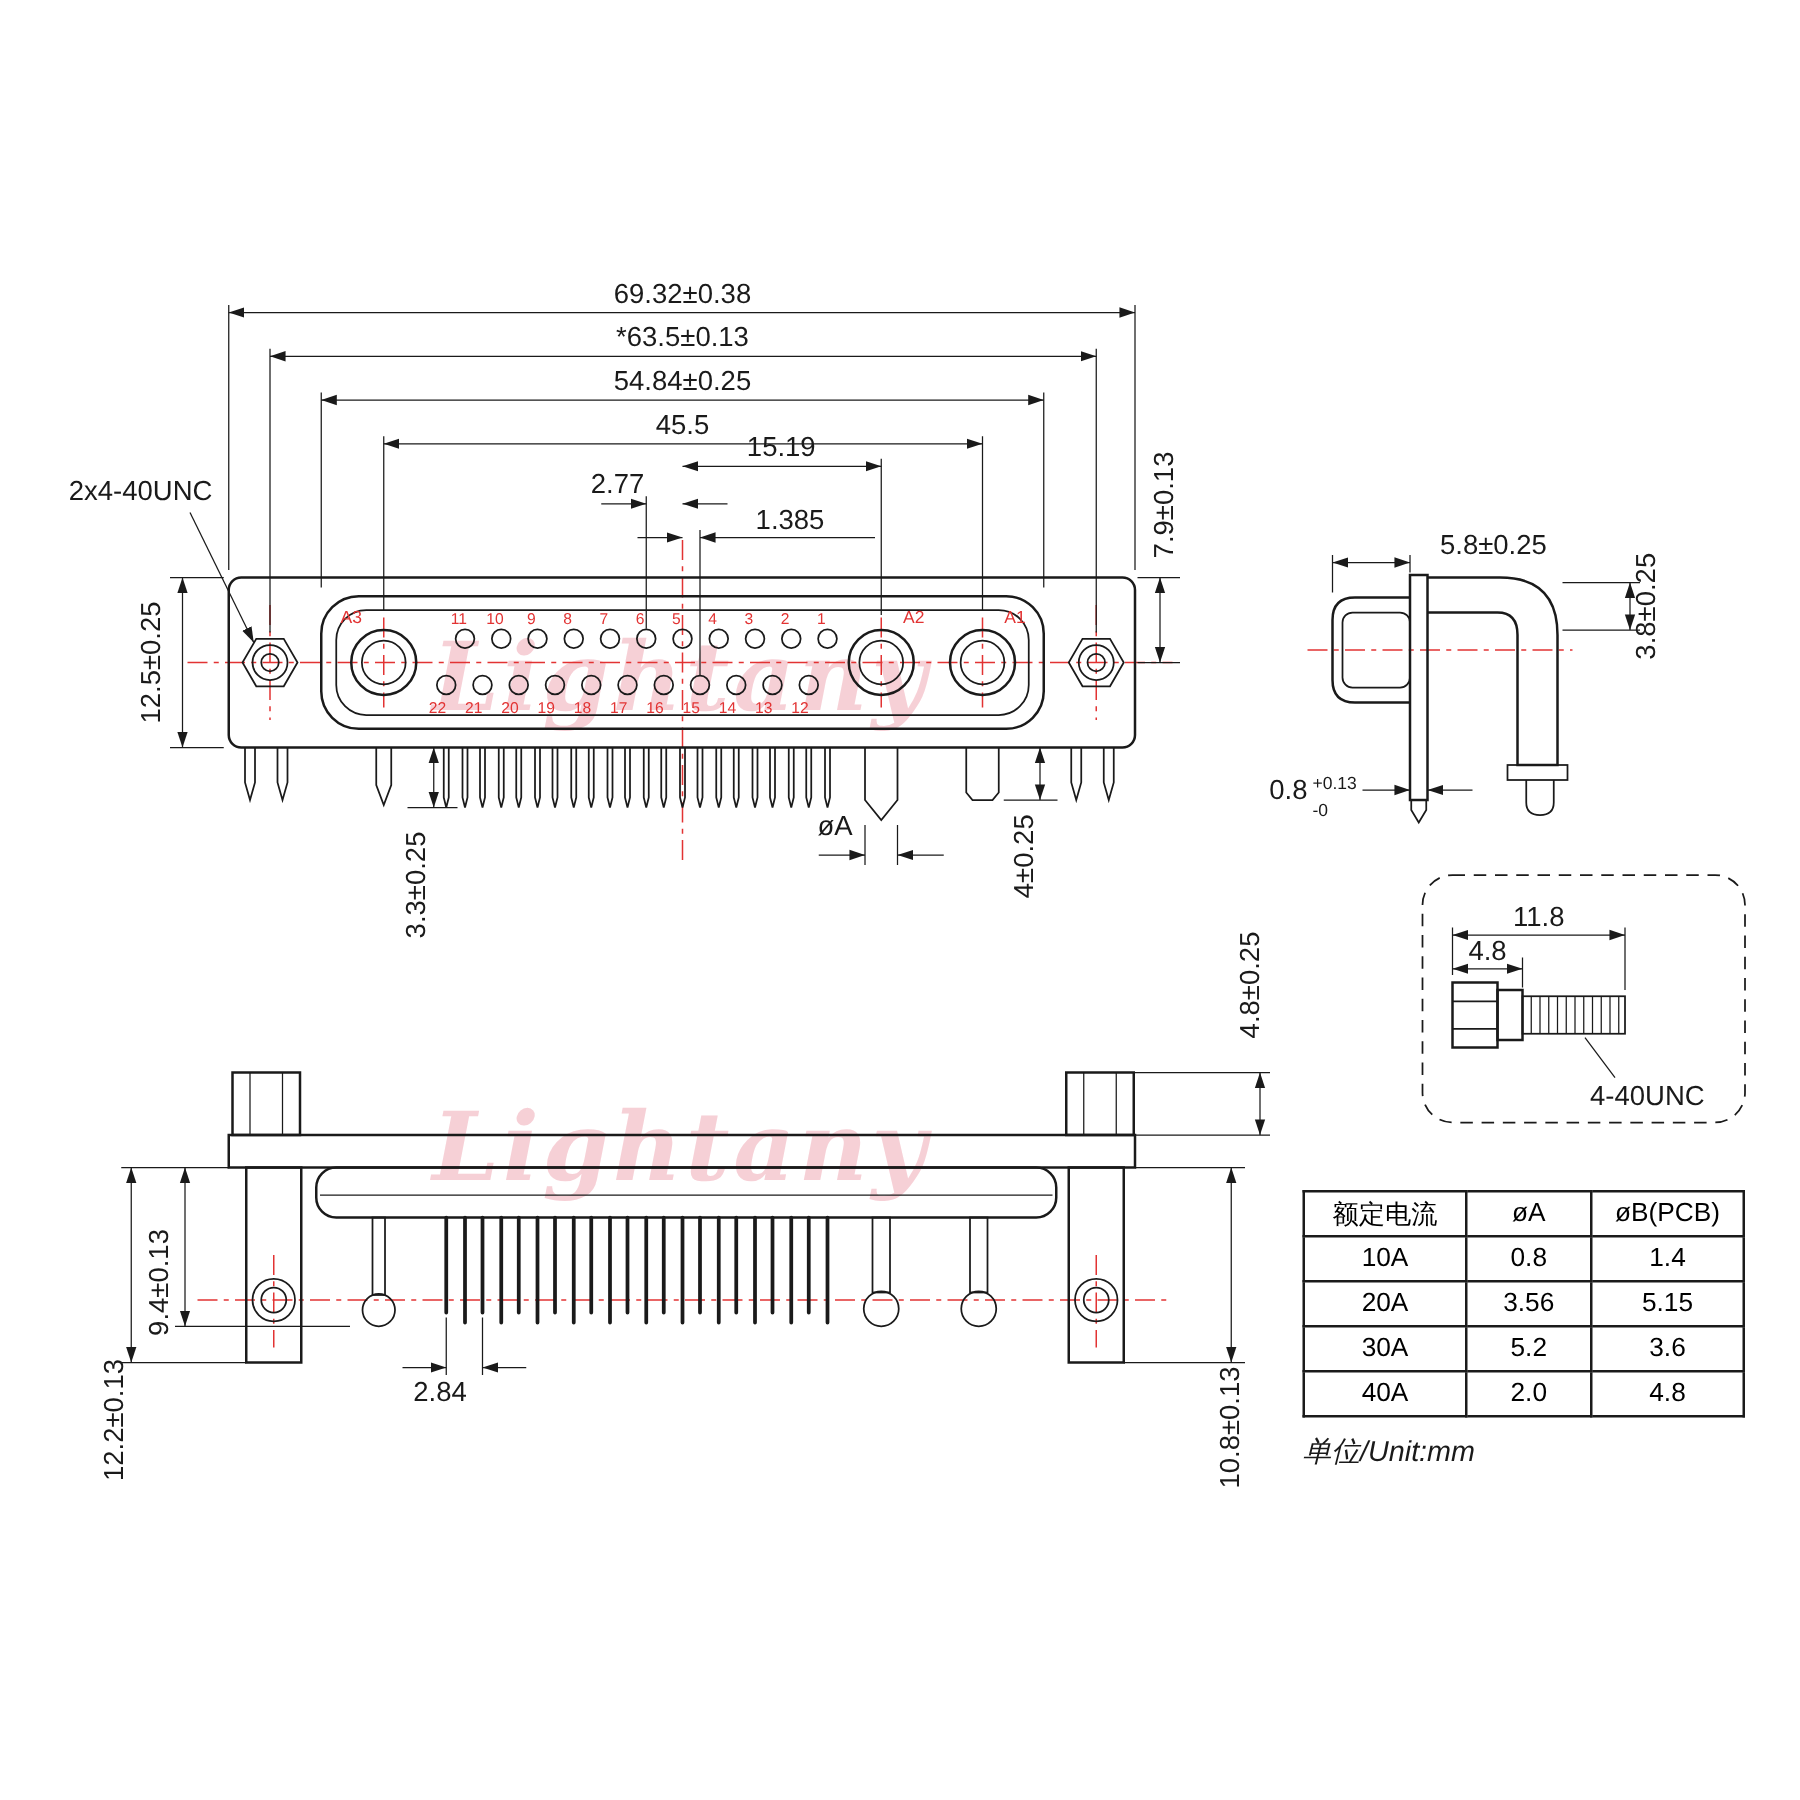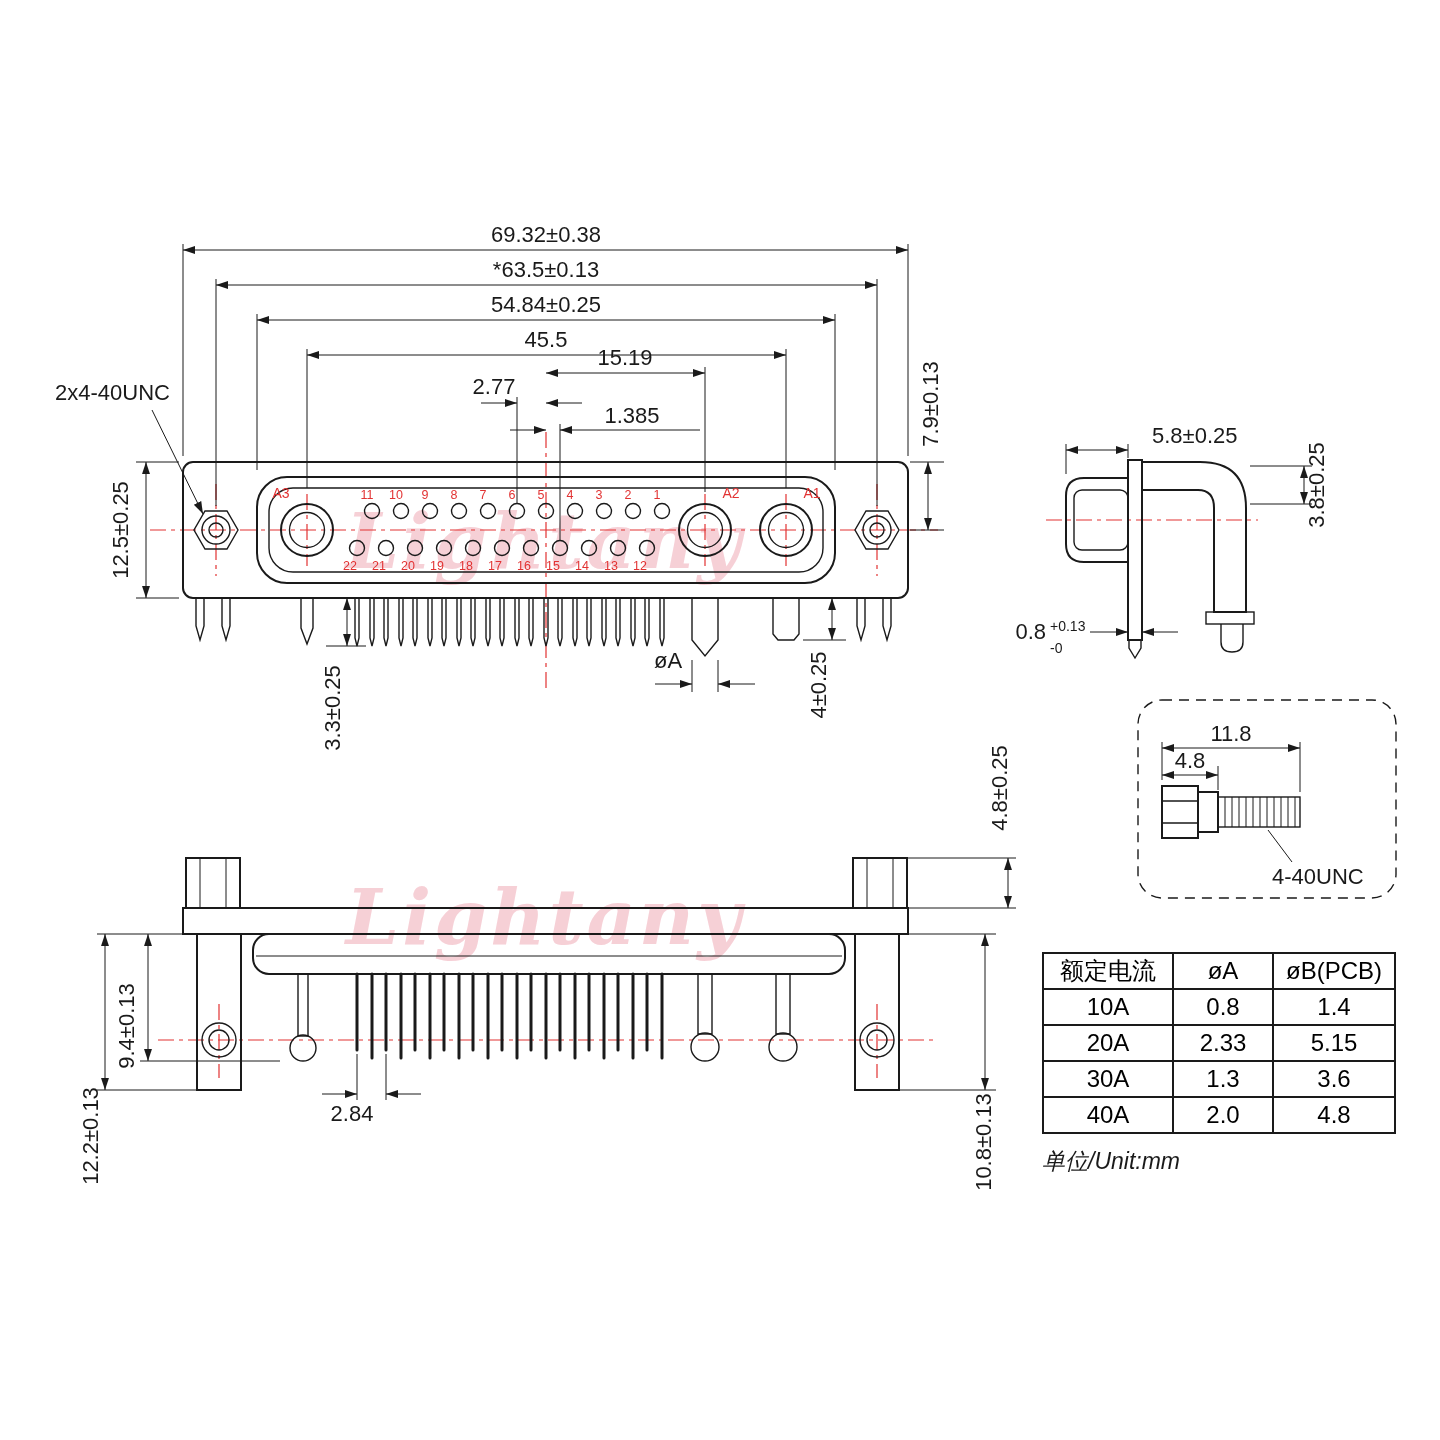--- a/index.html
+++ b/index.html
@@ -13,21 +13,21 @@
   .outline { fill:none; stroke:#1a1a1a; stroke-width:2; }
   .thin    { fill:none; stroke:#1a1a1a; stroke-width:1.4; }
   .ext     { fill:none; stroke:#1a1a1a; stroke-width:1; }
   .dim     { fill:none; stroke:#1a1a1a; stroke-width:1; }
   .cl      { fill:none; stroke:#e23333; stroke-width:1.2; stroke-dasharray:16 5 4 5; }
   .dashbox { fill:none; stroke:#1a1a1a; stroke-width:1.4; stroke-dasharray:10 7; }
   .pins    { fill:none; stroke:#1a1a1a; stroke-width:3; stroke-linecap:round; }
   .wm { position:absolute; width:430px; text-align:center; font-family:"DejaVu Serif","Liberation Serif",serif;
         font-style:italic; font-weight:bold; font-size:76px; color:#f0aab6; opacity:.55; letter-spacing:3px; pointer-events:none; }
   .spec { position:absolute; left:1042px; top:952px; border-collapse:collapse; table-layout:fixed; background:#fff; }
-  .spec td { border:2px solid #1a1a1a; font-size:24px; text-align:center; height:36px; padding:0 2px; white-space:nowrap; }
+  .spec td { border:2px solid #1a1a1a; font-size:21px; text-align:center; height:36px; padding:0 2px; white-space:nowrap; }
   .unit-note { position:absolute; left:1042px; top:1146px; font-size:23px; color:#1a1a1a;font-style:italic; }
 </style>
 </head>
 <body>
 
 <div class="canvas">
 
   <div class="wm" style="left:330px; top:497px;">Lightany</div>
   <div class="wm" style="left:330px; top:873px;">Lightany</div>
 
@@ -274,26 +274,26 @@
       <td>øA</td>
       <td>øB(PCB)</td>
     </tr>
     <tr>
       <td>10A</td>
       <td>0.8</td>
       <td>1.4</td>
     </tr>
     <tr>
       <td>20A</td>
-      <td>2.33</td>
+      <td>3.56</td>
       <td>5.15</td>
     </tr>
     <tr>
       <td>30A</td>
-      <td>1.3</td>
+      <td>5.2</td>
       <td>3.6</td>
     </tr>
     <tr>
       <td>40A</td>
       <td>2.0</td>
       <td>4.8</td>
     </tr>
   </tbody>
     </table>
   <div class="unit-note">单位/Unit:mm</div>

